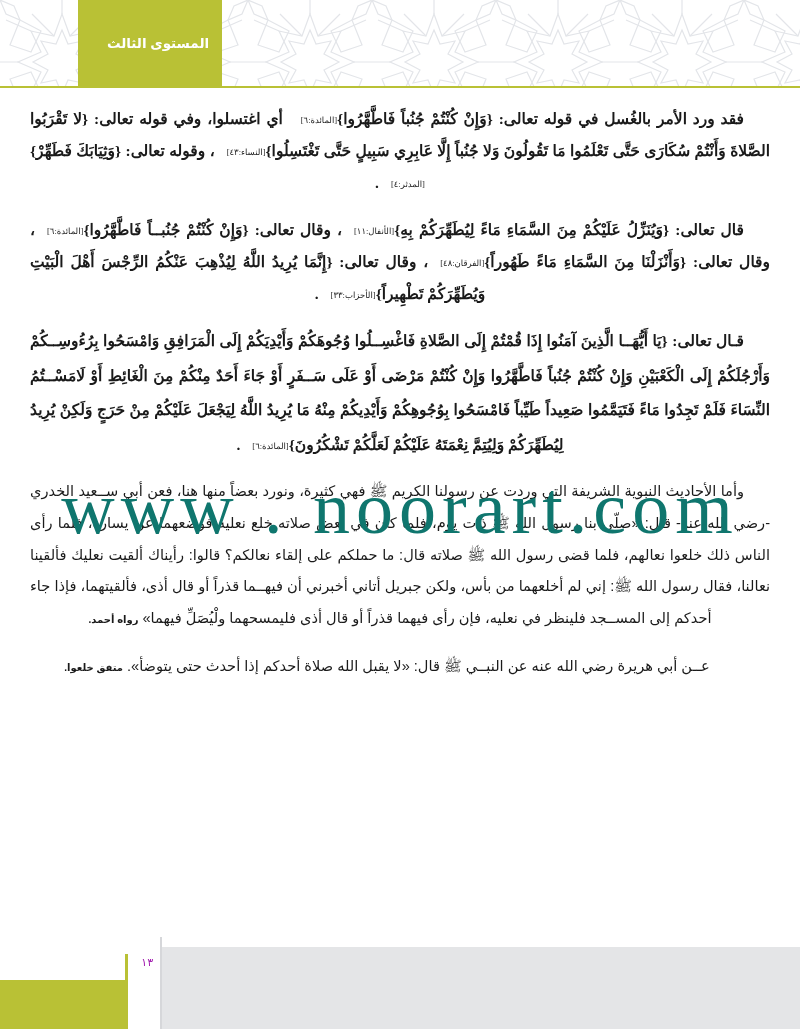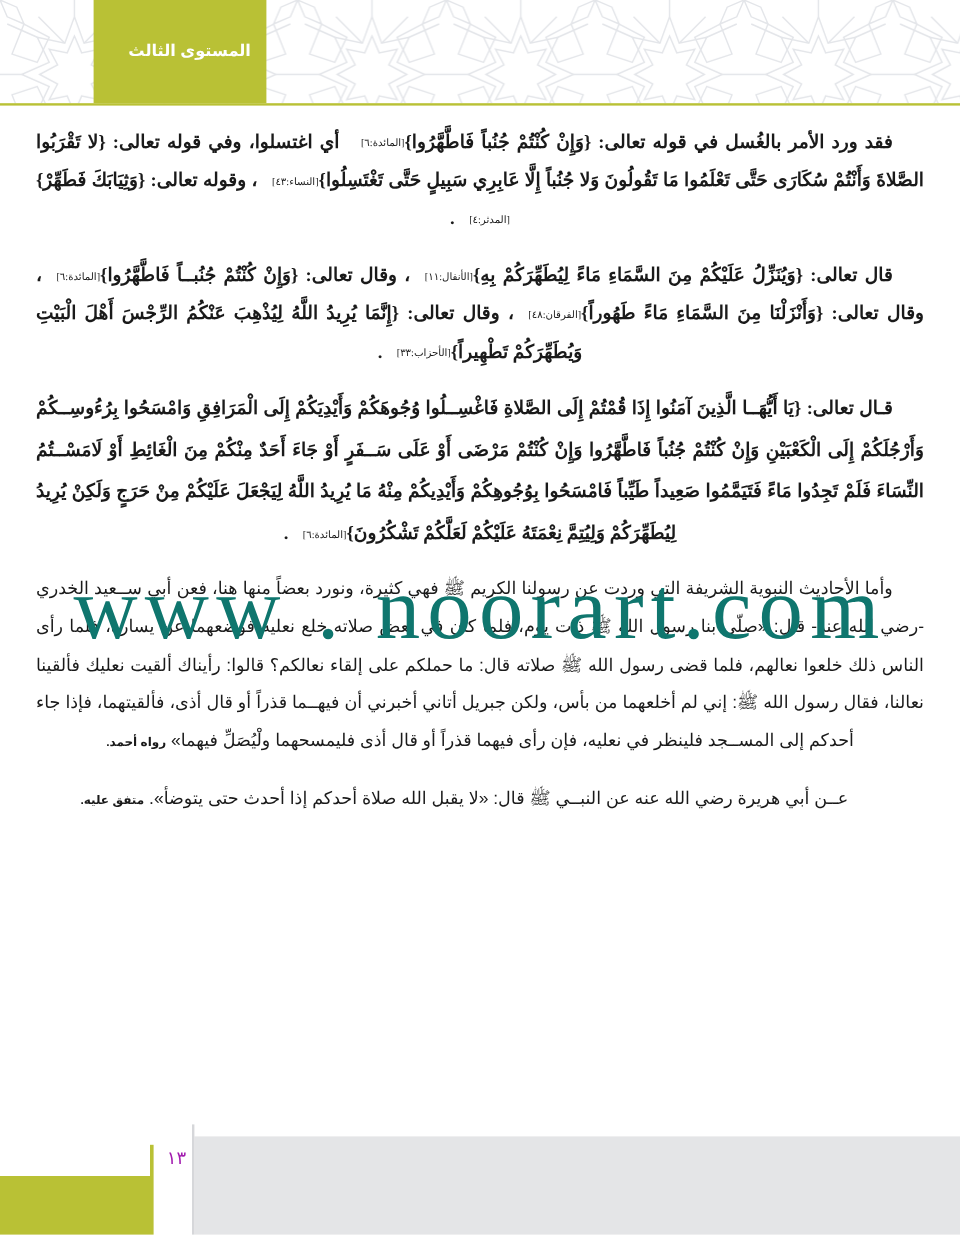--- a/index.html
+++ b/index.html
@@ -202,22 +202,22 @@
     width: 2px;
     height: 92px;
     background: #d6d7da;
   }
   .page-number {
     position: absolute;
     left: 134px;
     top: 66px;
     width: 26px;
     text-align: center;
-    font-family: Liberation Serif, serif;
-    font-size: 15px;
+    font-family: Liberation Mono, monospace;
+    font-size: 11px;
     color: #a21caf;
     direction: rtl;
   }
 </style>
 </head>
 <body>
 
 <div class="page">
 
   <div class="header">
@@ -271,21 +271,21 @@
       <span>قـال تعالى: {يَا أَيُّهَــا الَّذِينَ آمَنُوا إِذَا قُمْتُمْ إِلَى الصَّلاةِ فَاغْسِــلُوا وُجُوهَكُمْ وَأَيْدِيَكُمْ إِلَى الْمَرَافِقِ وَامْسَحُوا بِرُءُوسِــكُمْ وَأَرْجُلَكُمْ إِلَى الْكَعْبَيْنِ وَإِنْ كُنْتُمْ جُنُباً فَاطَّهَّرُوا وَإِنْ كُنْتُمْ مَرْضَى أَوْ عَلَى سَــفَرٍ أَوْ جَاءَ أَحَدٌ مِنْكُمْ مِنَ الْغَائِطِ أَوْ لَامَسْــتُمُ النِّسَاءَ فَلَمْ تَجِدُوا مَاءً فَتَيَمَّمُوا صَعِيداً طَيِّباً فَامْسَحُوا بِوُجُوهِكُمْ وَأَيْدِيكُمْ مِنْهُ مَا يُرِيدُ اللَّهُ لِيَجْعَلَ عَلَيْكُمْ مِنْ حَرَجٍ وَلَكِنْ يُرِيدُ لِيُطَهِّرَكُمْ وَلِيُتِمَّ نِعْمَتَهُ عَلَيْكُمْ لَعَلَّكُمْ تَشْكُرُونَ}</span><span class="ref">[المائدة:٦]</span><span>.</span>
     </p>
 
     <p class="para hadith">
       <span>وأما الأحاديث النبوية الشريفة التي وردت عن رسولنا الكريم ﷺ فهي كثيرة، ونورد بعضاً منها هنا، فعن أبي ســعيد الخدري -رضي الله عنه- قال: «صلّى بنا رسول الله ﷺ ذات يوم، فلما كان في بعض صلاته خلع نعليه فوضعهما عن يساره، فلما رأى الناس ذلك خلعوا نعالهم، فلما قضى رسول الله ﷺ صلاته قال: ما حملكم على إلقاء نعالكم؟ قالوا: رأيناك ألقيت نعليك فألقينا نعالنا، فقال رسول الله ﷺ: إني لم أخلعهما من بأس، ولكن جبريل أتاني أخبرني أن فيهــما قذراً أو قال أذى، فألقيتهما، فإذا جاء أحدكم إلى المســجد فلينظر في نعليه، فإن رأى فيهما قذراً أو قال أذى فليمسحهما ولْيُصَلِّ فيهما»</span>
       <span class="src">رواه أحمد.</span>
     </p>
 
     <p class="para hadith">
       <span>عــن أبي هريرة رضي الله عنه عن النبــي ﷺ قال: «لا يقبل الله صلاة أحدكم إذا أحدث حتى يتوضأ».</span>
-      <span class="src">متفق عليه.</span>
+      <span class="src">متفق خلعوا.</span>
     </p>
 
   </div>
 
   <div class="watermark">www . noorart.com</div>
 
   <div class="footer">
     <div class="footer-white-notch"></div>
     <div class="footer-gray"></div>
     <div class="footer-vline-gray"></div>

